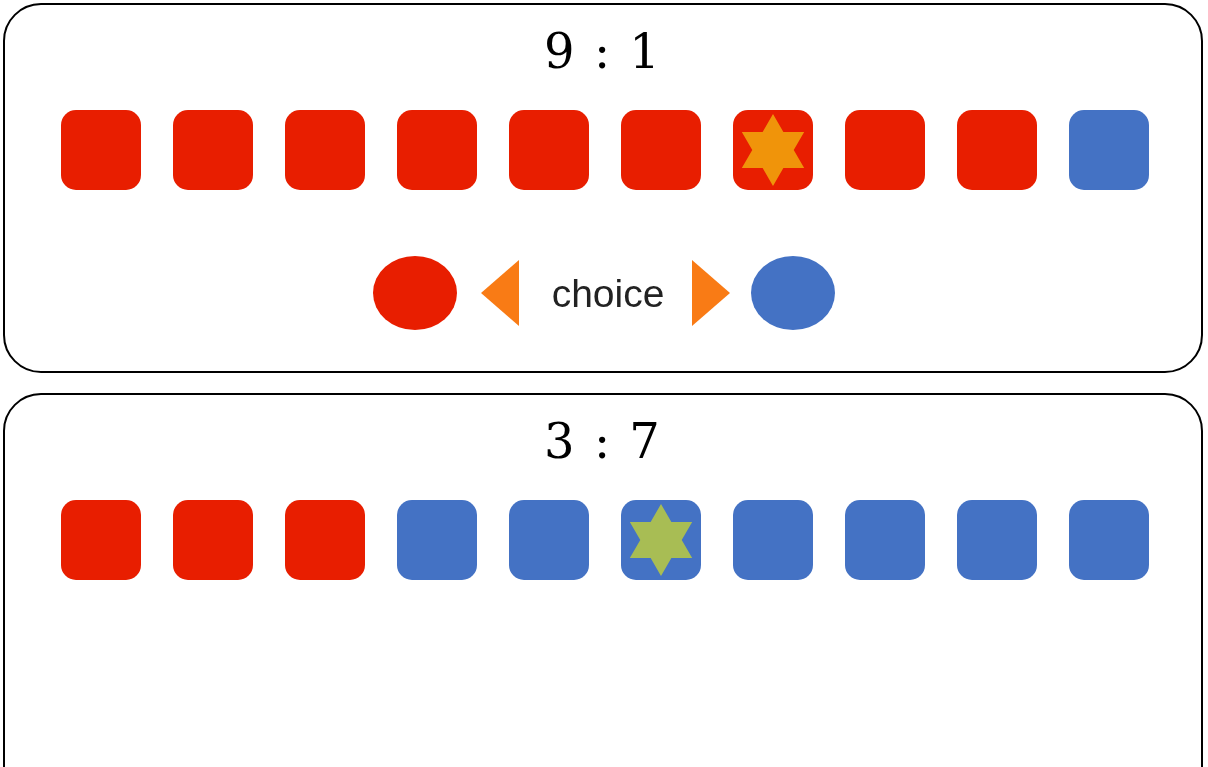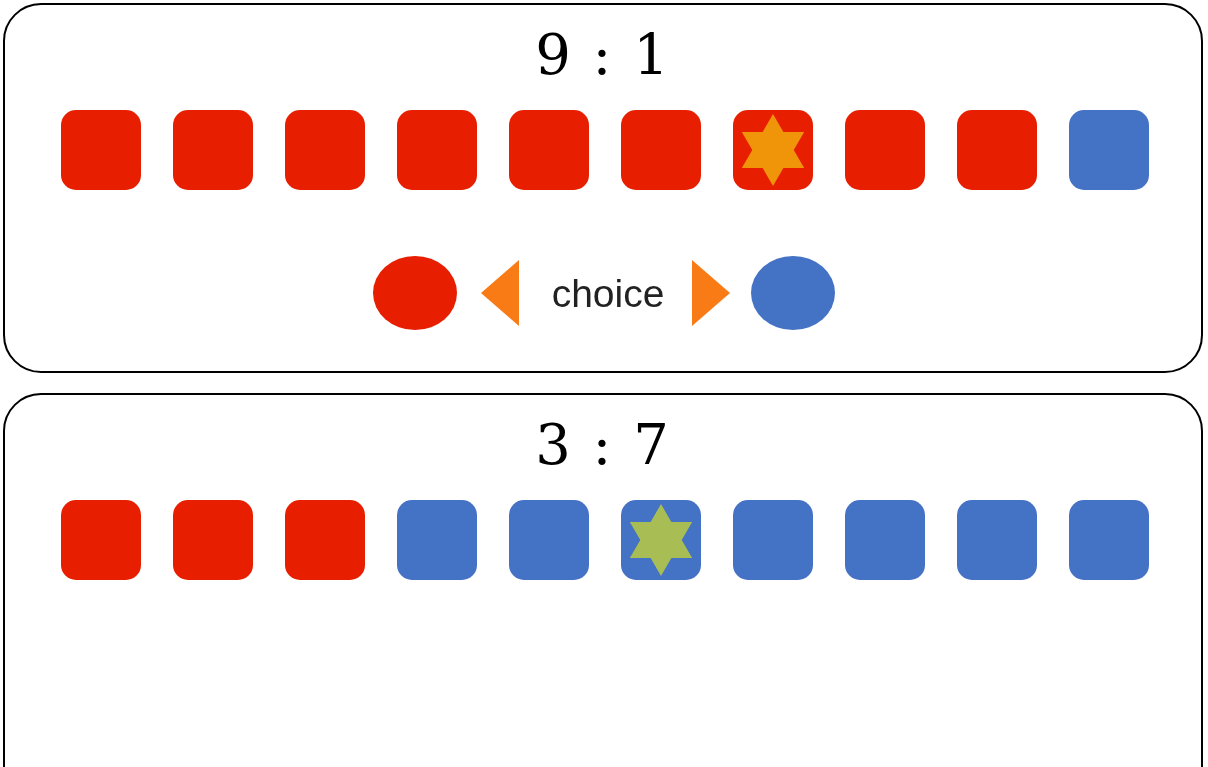--- a/index.html
+++ b/index.html
@@ -36,21 +36,21 @@
   .panel-1 { top: 3px;   height: 370px; }
   .panel-2 { top: 393px; height: 465px; }
 
   
   .panel-title {
     position: absolute;
     left: 0;
     width: 100%;
     text-align: center;
     font-family: "DejaVu Serif", "Liberation Serif", serif;
-    font-size: 56px;
+    font-size: 48px;
     line-height: 1;
     color: #000000;
     letter-spacing: 2px;
     white-space: pre;
   }
   .panel-1 .panel-title { top: 22px; }
   .panel-2 .panel-title { top: 22px; }
 
   
   .squares-row {

